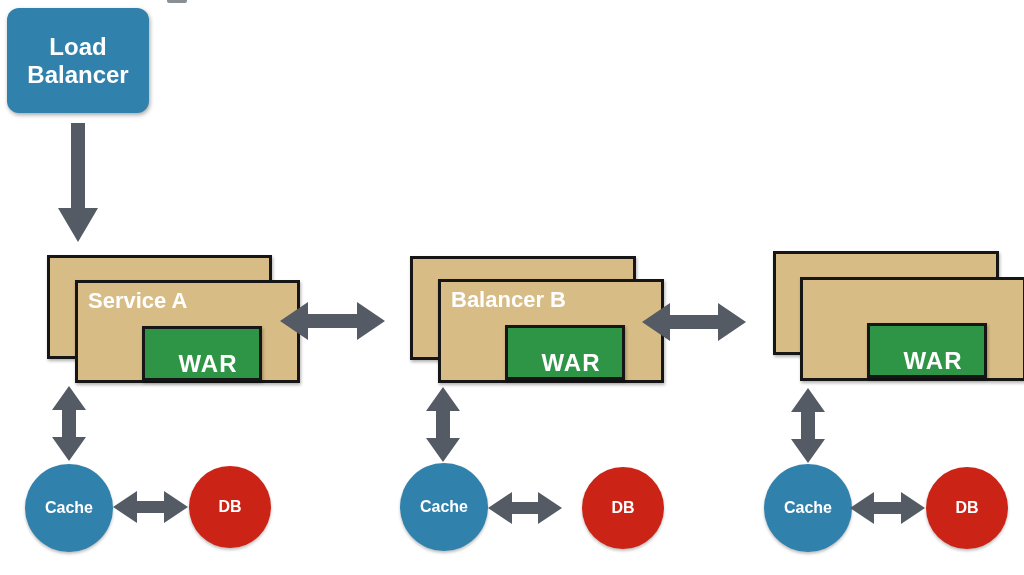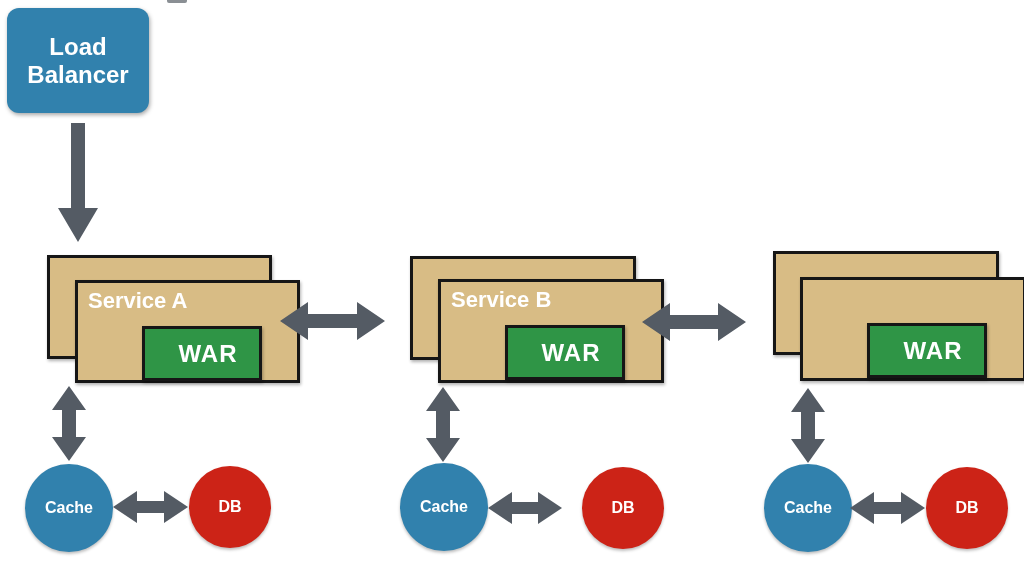--- a/index.html
+++ b/index.html
@@ -46,21 +46,21 @@
     font-size: 22px; font-weight: bold;
     white-space: nowrap;
   }
   .war {
     position: absolute;
     left: 64px; top: 43px;
     width: 120px; height: 55px;
     background: var(--war-green);
     border: 3px solid var(--border-black);
     box-sizing: border-box;
-    display: flex; align-items: center; justify-content: center;
+    display: flex; align-items: flex-end; justify-content: center;
     color: var(--text-white);
     font-size: 24px; font-weight: bold; letter-spacing: 1px;
     box-shadow: 1px 2px 3px rgba(0,0,0,0.3);
     padding-left: 12px;
   }
 
   
   .svc-a-back  { left: 21px;  top: 255px; width: 225px; height: 104px; }
   .svc-a-front { left: 49px;  top: 280px; width: 225px; height: 103px; }
   .svc-b-back  { left: 384px; top: 256px; width: 226px; height: 104px; }
@@ -121,21 +121,21 @@
       <span class="svc-label">Service A</span>
       <div class="war">
         <span>WAR</span>
       </div>
     </div>
   </div>
 
   <div>
     <div class="svc-rect svc-b-back"></div>
     <div class="svc-rect svc-b-front">
-      <span class="svc-label">Service B</span>
+      <span class="svc-label">Balancer B</span>
       <div class="war">
         <span>WAR</span>
       </div>
     </div>
   </div>
 
   <div>
     <div class="svc-rect svc-c-back"></div>
     <div class="svc-rect svc-c-front">
       <div class="war">

